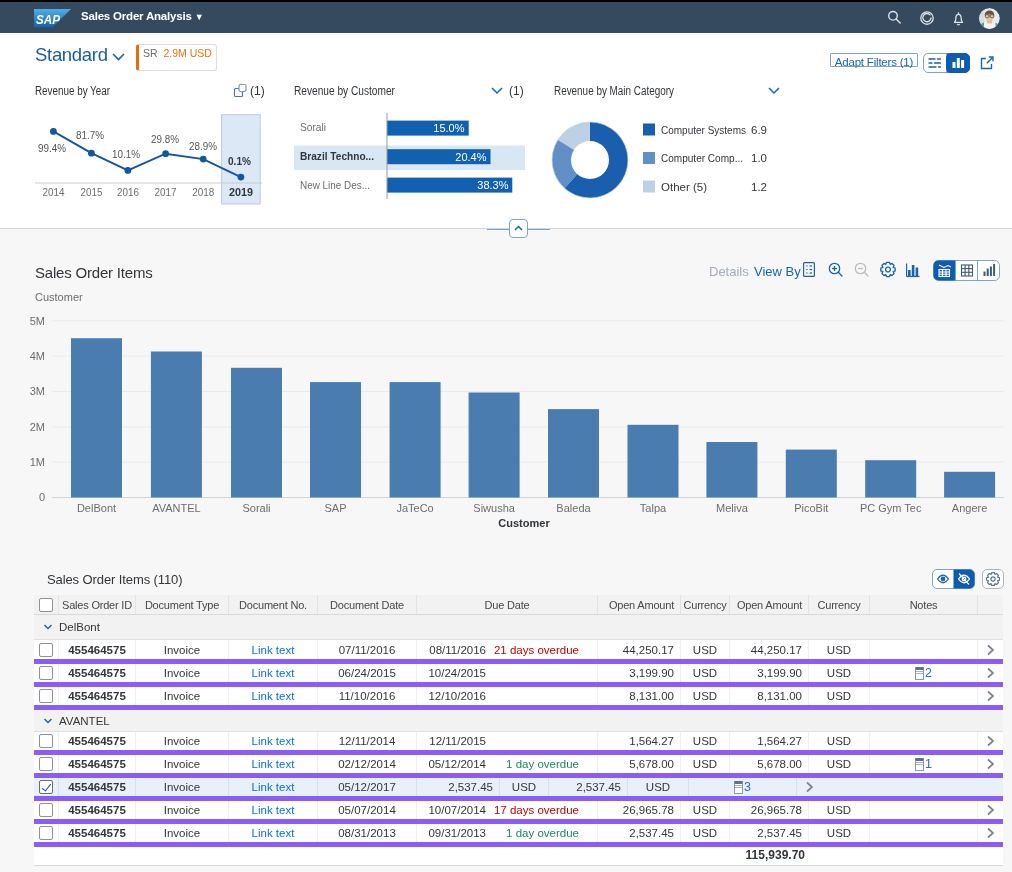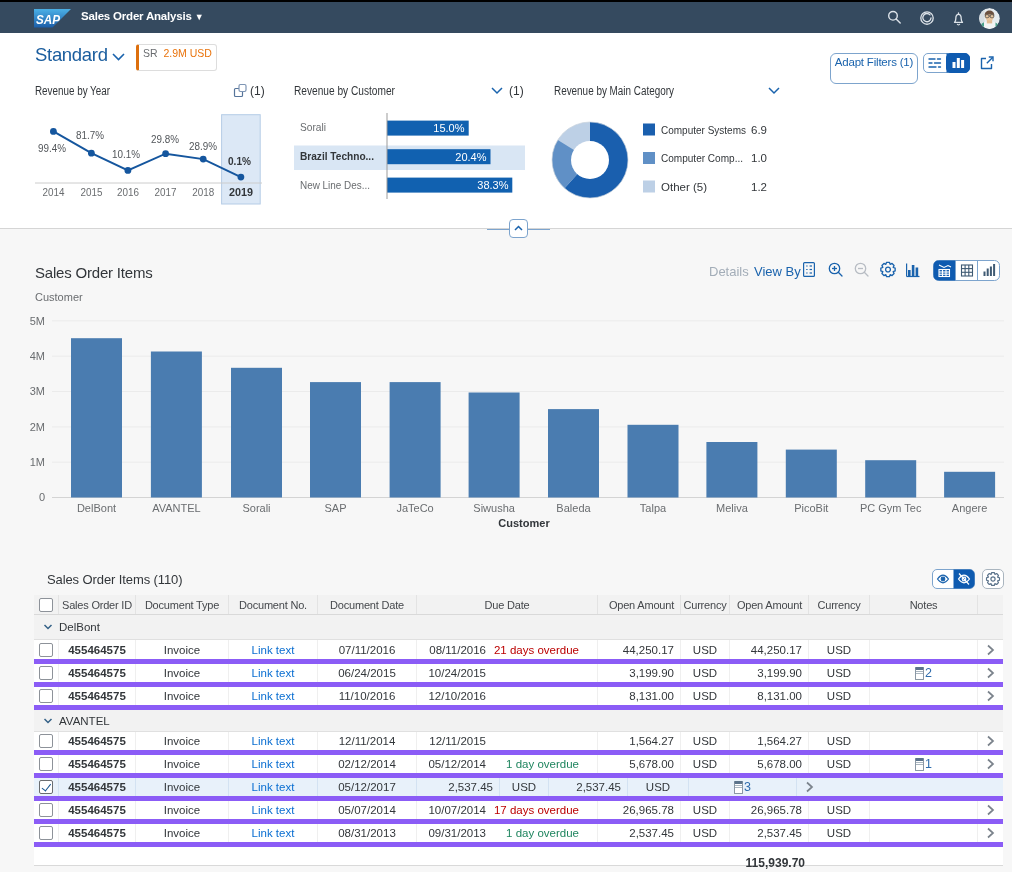--- a/index.html
+++ b/index.html
@@ -8,21 +8,21 @@
 .abs { position:absolute; }
 
 #topline { left:0; top:0; width:1012px; height:2px; background:#000; }
 #shell { left:0; top:2px; width:1012px; height:31px; background:#354a5f; }
 #shelltitle { left:81px; top:10px; color:#fff; font-size:11.5px; font-weight:bold; letter-spacing:-0.2px; }
 
 #headblock { left:0; top:33px; width:1012px; height:196px; background:#ffffff; border-bottom:1px solid #d5d5d5; }
 #stdtitle { left:35px; top:44px; font-size:18.5px; color:#1a5d9e; letter-spacing:-0.3px; }
 #chip { left:136px; top:44px; height:27px; background:#fff; border:1px solid #ddd; border-left:3px solid #dd6f0d; border-radius:3px; font-size:10.5px; line-height:16px; padding:0 4px; color:#6a6d70; white-space:nowrap; }
 #chip b { color:#e9730c; font-weight:normal; }
-#adaptbtn { left:830px; top:53px; width:88px; height:31px; border:1px solid #7da4cd; border-radius:6px; color:#1a63ad; font-size:11.5px; text-align:center; line-height:17px; background:#fff; letter-spacing:-0.2px; }
+#adaptbtn { left:830px; top:53px; width:88px; height:14px; border:1px solid #7da4cd; border-radius:1px; color:#1a63ad; font-size:11.5px; text-align:center; line-height:17px; background:#fff; letter-spacing:-0.2px; }
 
 #pill { left:509px; top:219px; width:19px; height:19px; background:#fff; border:1px solid #7da4cd; border-radius:4px; color:#1a63ad; text-align:center; }
 
 #soi-title { left:35px; top:264px; font-size:15px; color:#32363a; letter-spacing:-0.2px; }
 #cust-label { left:35px; top:291px; font-size:11px; color:#6a6d70; }
 
 #tablewrap { left:34px; top:595px; width:969px; height:271px; background:#fff; }
 .trow { position:absolute; left:0; width:969px; display:flex; font-size:11.5px; color:#32363a; border-bottom:5px solid #8b5cf6; background:#fff; }
 .trow > div { flex:none; display:flex; align-items:center; justify-content:center; border-right:1px solid #efefef; overflow:hidden; white-space:nowrap; }
 .thead { background:#f2f2f2; border-bottom:1px solid #d9d9d9; color:#45484c; font-size:11px; letter-spacing:-0.2px; }
@@ -585,16 +585,16 @@
       <div class="c8">2,537.45</div>
       <div class="c9">USD</div>
       <div class="c10"></div>
       <div class="c11">
           <svg width="9" height="14" viewBox="0 0 9 14">
             <path d="M 2 2.5 L 7 7 L 2 11.5" fill="none" stroke="#7b838c" stroke-width="1.7"></path>
           </svg>
         </div>
     </div>
     <div class="abs" style="top:252px; left:0; width:969px; height:19px; background:#fff; border-bottom:1px solid #d9d9d9; font-size:12px; color:#32363a;">
-      <span style="position:absolute; right:198px; top:9px; font-weight:bold;">115,939.70</span>
+      <span style="position:absolute; right:198px; top:1px; font-weight:bold;">115,939.70</span>
     </div>
   </div>
 </div>
 
 </body></html>

